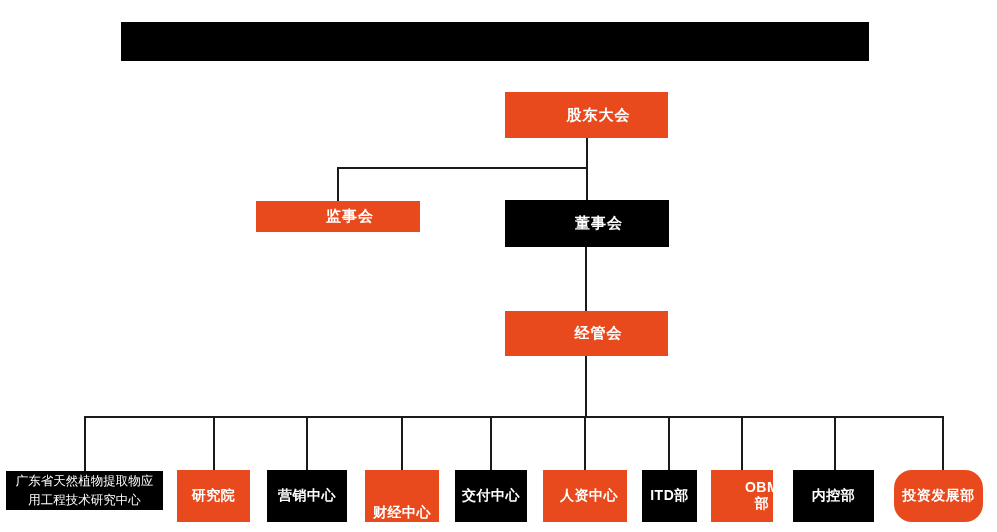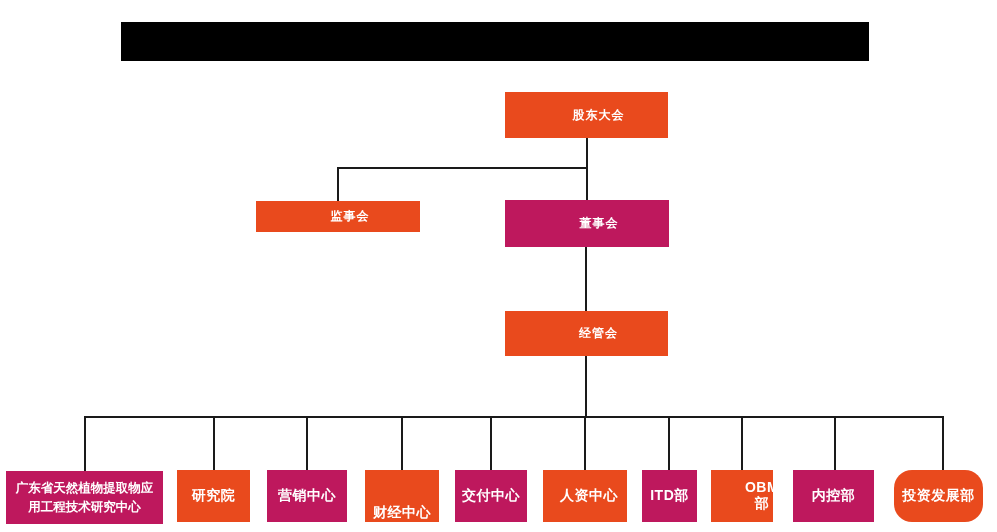--- a/index.html
+++ b/index.html
@@ -27,22 +27,22 @@
     position: absolute;
     display: flex;
     align-items: center;
     justify-content: center;
     text-align: center;
     color: #ffffff;
     font-weight: bold;
     box-sizing: border-box;
   }
   .node.dark  { background: #E94A1D; }
-  .node.light { background: #be185d; }
-  .lvl { font-size: 12px; letter-spacing: 1px; padding-left: 24px; }
+  .node.light { background: #000000; }
+  .lvl { font-size: 15px; letter-spacing: 1px; padding-left: 24px; }
   .dept { font-size: 14px; letter-spacing: 0.5px; }
   .dept-small {
     font-size: 12.5px;
     line-height: 1.45;
     padding: 0 8px;
     letter-spacing: 0;
   }
   .line {
     position: absolute;
     background: #1a1a1a;
@@ -82,21 +82,21 @@
     <span>监事会</span>
   </div>
   <div class="node light lvl" style="left:505px; top:200px; width:164px; height:47px;">
     <span>董事会</span>
   </div>
 
   <div class="node dark lvl" style="left:505px; top:311px; width:163px; height:45px;">
     <span>经管会</span>
   </div>
 
-  <div class="node light dept-small" style="left:6px; top:471px; width:157px; height:53px; font-weight:bold;">
+  <div class="node light dept-small" style="left:6px; top:471px; width:157px; height:39px; font-weight:normal;">
     <span>广东省天然植物提取物应用工程技术研究中心</span>
   </div>
   <div class="node dark dept" style="left:177px; top:470px; width:73px; height:52px;">
     <span>研究院</span>
   </div>
   <div class="node light dept" style="left:267px; top:470px; width:80px; height:52px;">
     <span>营销中心</span>
   </div>
   <div class="node dark dept" style="left:365px; top:470px; width:74px; height:52px;align-items:flex-end;">
     <span>财经中心</span>

